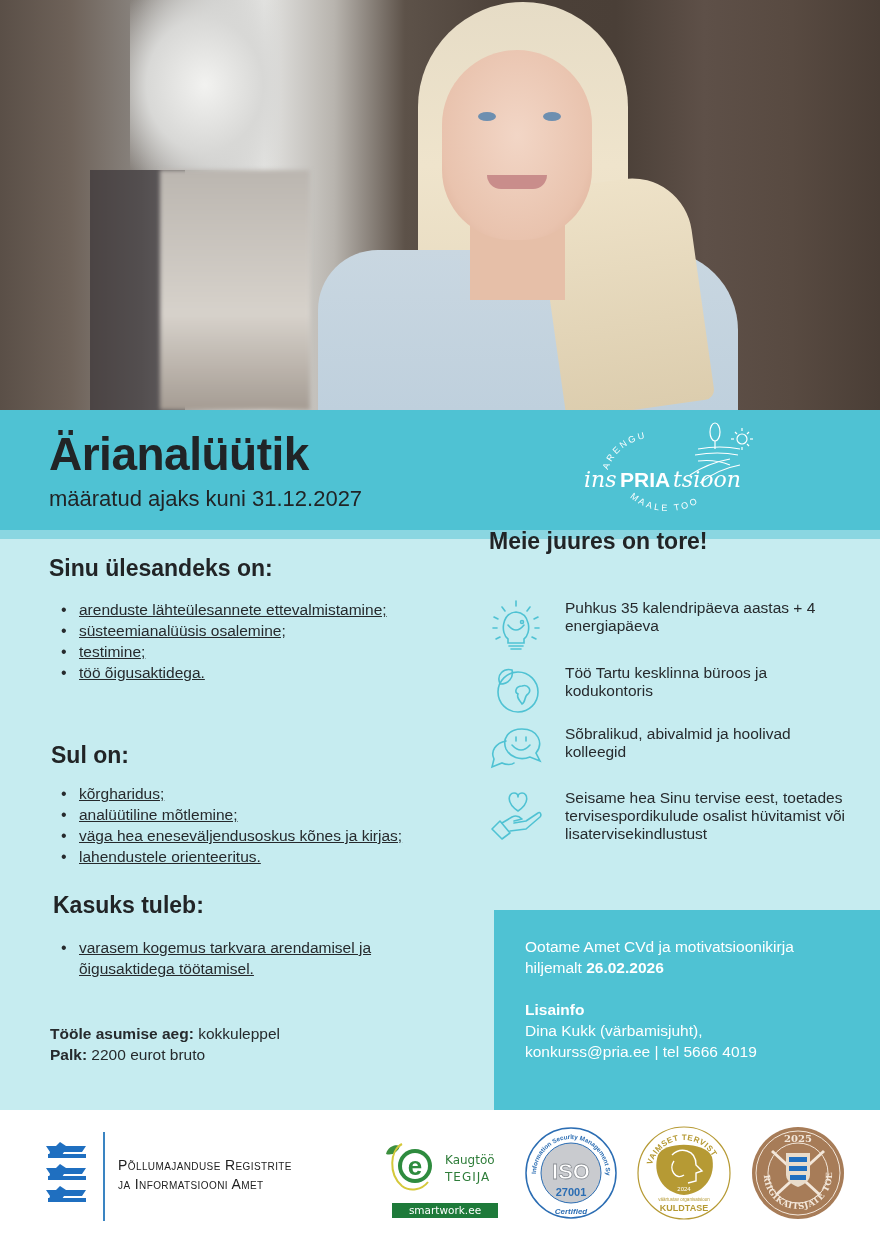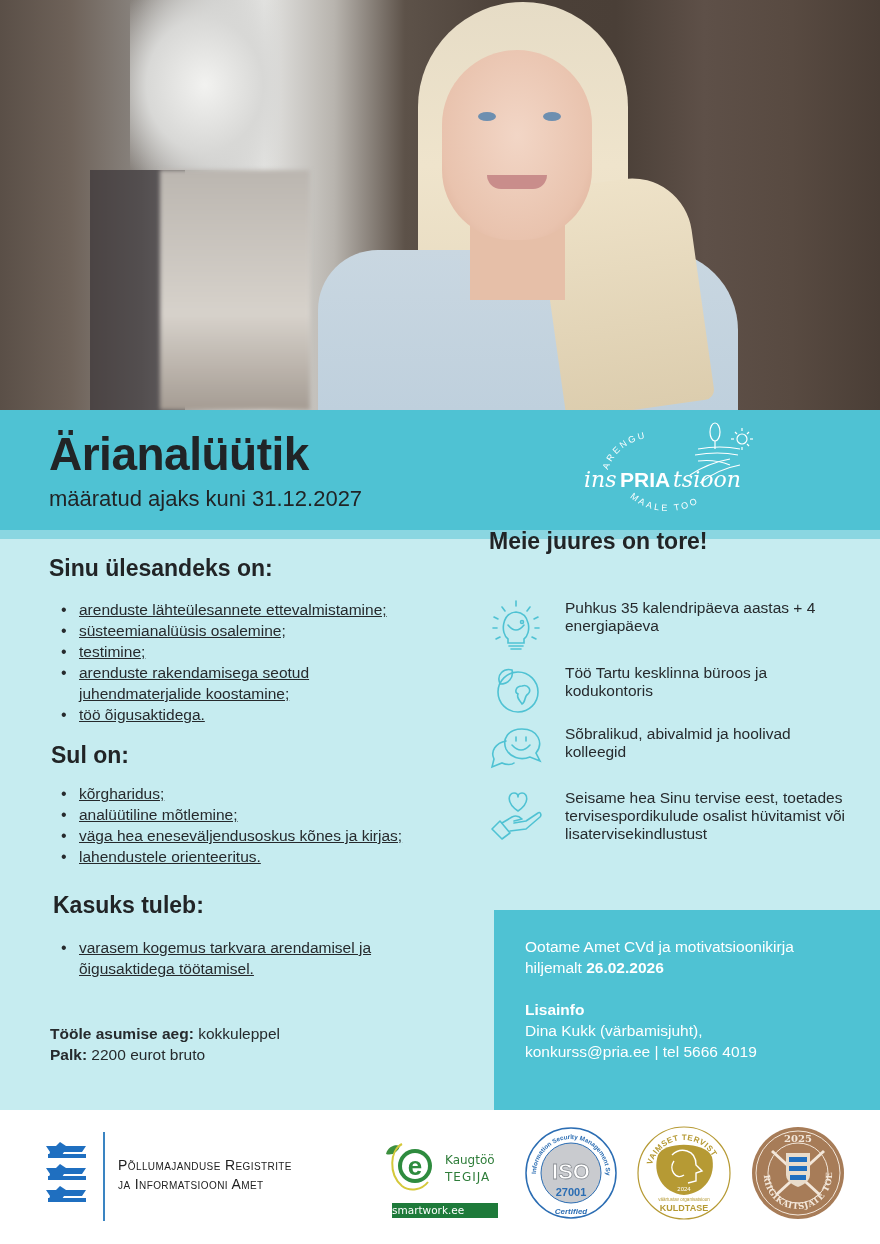--- a/index.html
+++ b/index.html
@@ -106,21 +106,20 @@
 
 <div class="stripe"></div>
 
 <div class="main"></div>
 
 <h2 style="left:49px;top:555px">Sinu ülesandeks on:</h2>
 <ul class="bl" style="left:58px;top:599px;width:360px">
   <li>arenduste lähteülesannete ettevalmistamine;</li>
   <li>süsteemianalüüsis osalemine;</li>
   <li>testimine;</li>
-  <li style="width:265px">arenduste rakendamisega seotud juhendmaterjalide koostamine;</li>
   <li>töö õigusaktidega.</li>
 </ul>
 
 <h2 style="left:51px;top:742px">Sul on:</h2>
 <ul class="bl" style="left:58px;top:783px;width:380px">
   <li>kõrgharidus;</li>
   <li>analüütiline mõtlemine;</li>
   <li>väga hea eneseväljendusoskus kõnes ja kirjas;</li>
   <li>lahendustele orienteeritus.</li>
 </ul>
@@ -217,21 +216,21 @@
       <path d="M 4 14 C 6 6 14 4 18 6 C 16 12 10 16 4 14 Z" fill="#3c8f3e"></path>
       <path d="M 20 4 C 8 10 6 34 20 46 C 28 52 40 50 46 42" fill="none" stroke="#d5c83a" stroke-width="2"></path>
       <circle cx="33" cy="26" r="17" fill="#2e8b3e"></circle>
       <circle cx="33" cy="26" r="13" fill="#ffffff"></circle>
       <text x="33" y="35" text-anchor="middle" font-size="26" font-weight="700" fill="#2e8b3e" font-family="Liberation Sans, sans-serif">e</text>
     </svg>
     <div style="position:absolute;left:63px;top:12px;font-size:12px;color:#2f7d3a;line-height:17px;font-family:'DejaVu Sans',sans-serif">
       <div>Kaugtöö</div>
       <div style="letter-spacing:1px">TEGIJA</div>
     </div>
-    <div style="position:absolute;left:10px;top:63px;width:106px;height:15px;background:#1e7a3a;color:#fff;font-size:10.5px;line-height:15px;font-family:'DejaVu Sans',sans-serif">smartwork.ee</div>
+    <div style="position:absolute;left:10px;top:63px;width:106px;height:15px;background:#1e7a3a;color:#fff;font-size:10.5px;text-align:center;line-height:15px;font-family:'DejaVu Sans',sans-serif">smartwork.ee</div>
   </div>
 
   <svg class="badge" style="left:524px;top:14px" width="94" height="98" viewBox="0 0 94 98">
     <defs>
         <path id="isoArc" d="M 12 50 A 35 35 0 0 1 82 50"></path>
         <path id="isoArcB" d="M 30 86 A 35 35 0 0 0 66 86"></path>
       </defs>
     <circle cx="47" cy="49" r="45" fill="#fff" stroke="#2b6db3" stroke-width="1.5"></circle>
     <circle cx="47" cy="49" r="30" fill="#c9cbcf" stroke="#2b6db3" stroke-width="1"></circle>
     <text font-size="6.3" fill="#2b6db3" font-family="Liberation Sans, sans-serif" font-weight="700"><textPath href="#isoArc">Information Security Management System</textPath></text>

